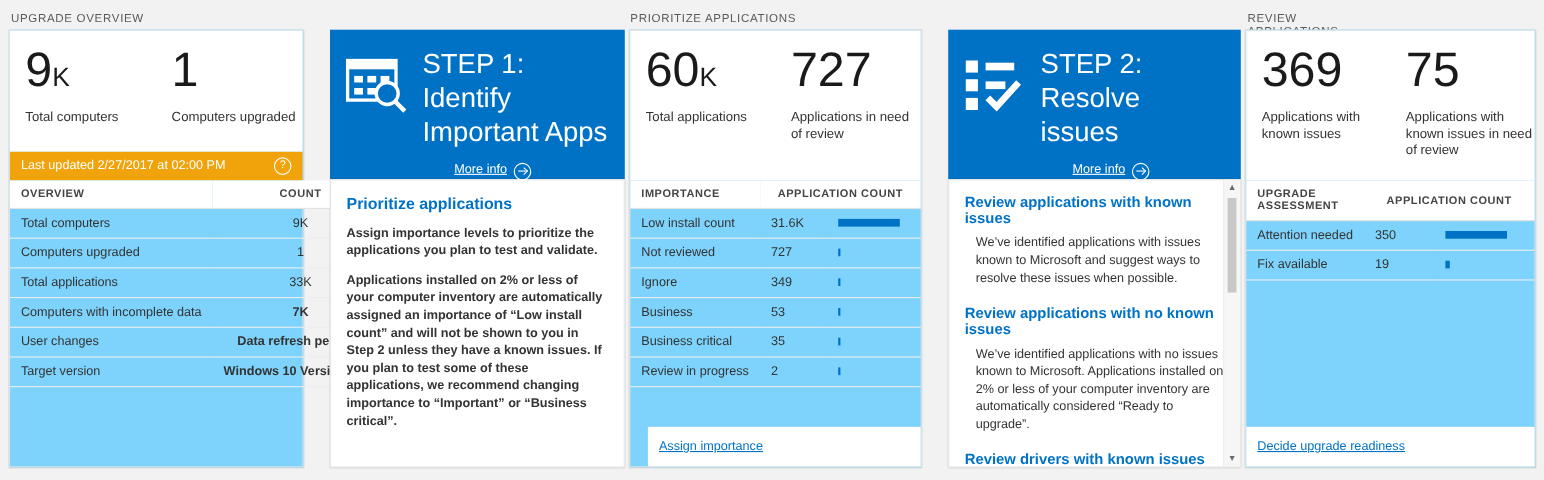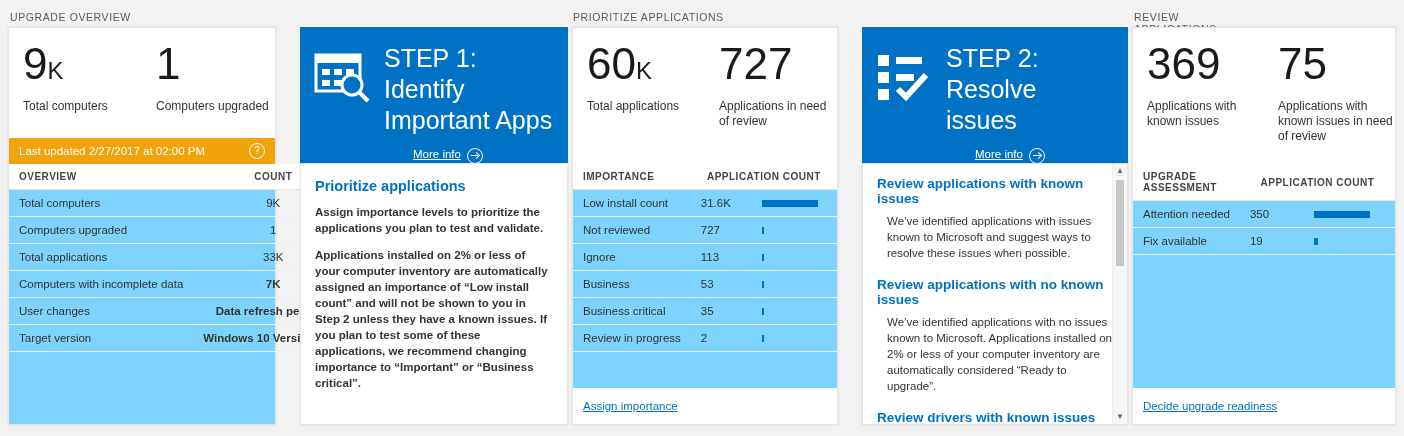--- a/index.html
+++ b/index.html
@@ -370,41 +370,41 @@
           <td class="cell-count">31.6K</td>
           <td class="cell-bar"><span class="bar" style="width:56px"></span></td>
         </tr>
         <tr>
           <td>Not reviewed</td>
           <td class="cell-count">727</td>
           <td class="cell-bar"><span class="bar" style="width:2px"></span></td>
         </tr>
         <tr>
           <td>Ignore</td>
-          <td class="cell-count">113</td>
+          <td class="cell-count">349</td>
           <td class="cell-bar"><span class="bar" style="width:2px"></span></td>
         </tr>
         <tr>
           <td>Business</td>
           <td class="cell-count">53</td>
           <td class="cell-bar"><span class="bar" style="width:2px"></span></td>
         </tr>
         <tr>
           <td>Business critical</td>
           <td class="cell-count">35</td>
           <td class="cell-bar"><span class="bar" style="width:2px"></span></td>
         </tr>
         <tr>
           <td>Review in progress</td>
           <td class="cell-count">2</td>
           <td class="cell-bar"><span class="bar" style="width:2px"></span></td>
         </tr>
       </tbody>
     </table>
-    <div class="card-footer" style="position:absolute;bottom:0;left:0;right:0;">
+    <div class="card-footer" style="position:absolute;bottom:0;left:16px;right:0;">
       <span class="link">Assign importance</span>
     </div>
   </div>
 
   <div class="col" id="col-review">
     <div class="step-banner">
       <div class="step-icon">
         <svg width="56" height="56" viewBox="0 0 56 56">
           <rect x="2" y="6" width="11" height="11" fill="#ffffff"></rect>
           <rect x="20" y="8" width="26" height="7" fill="#ffffff"></rect>

